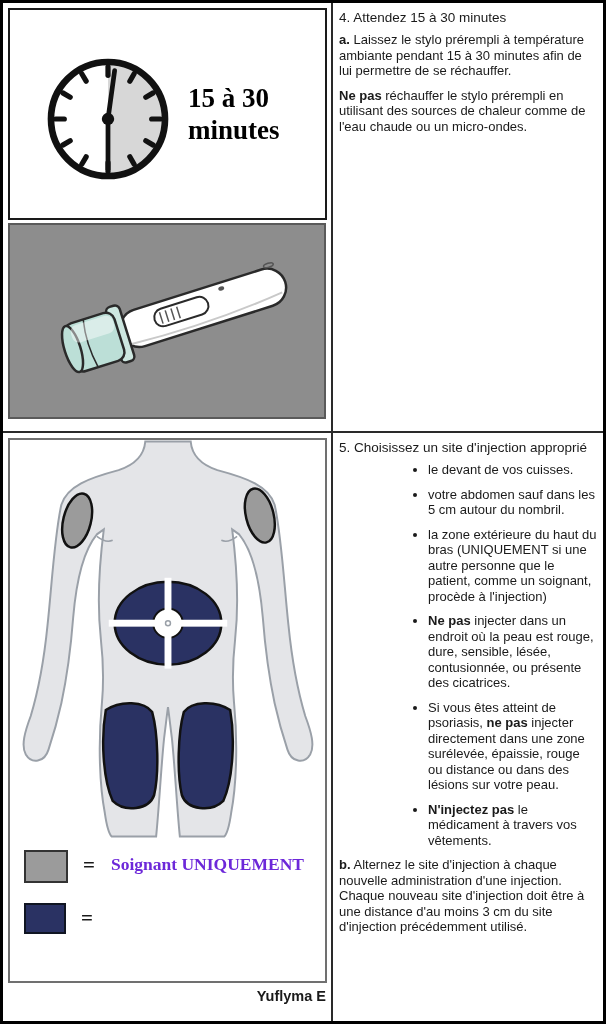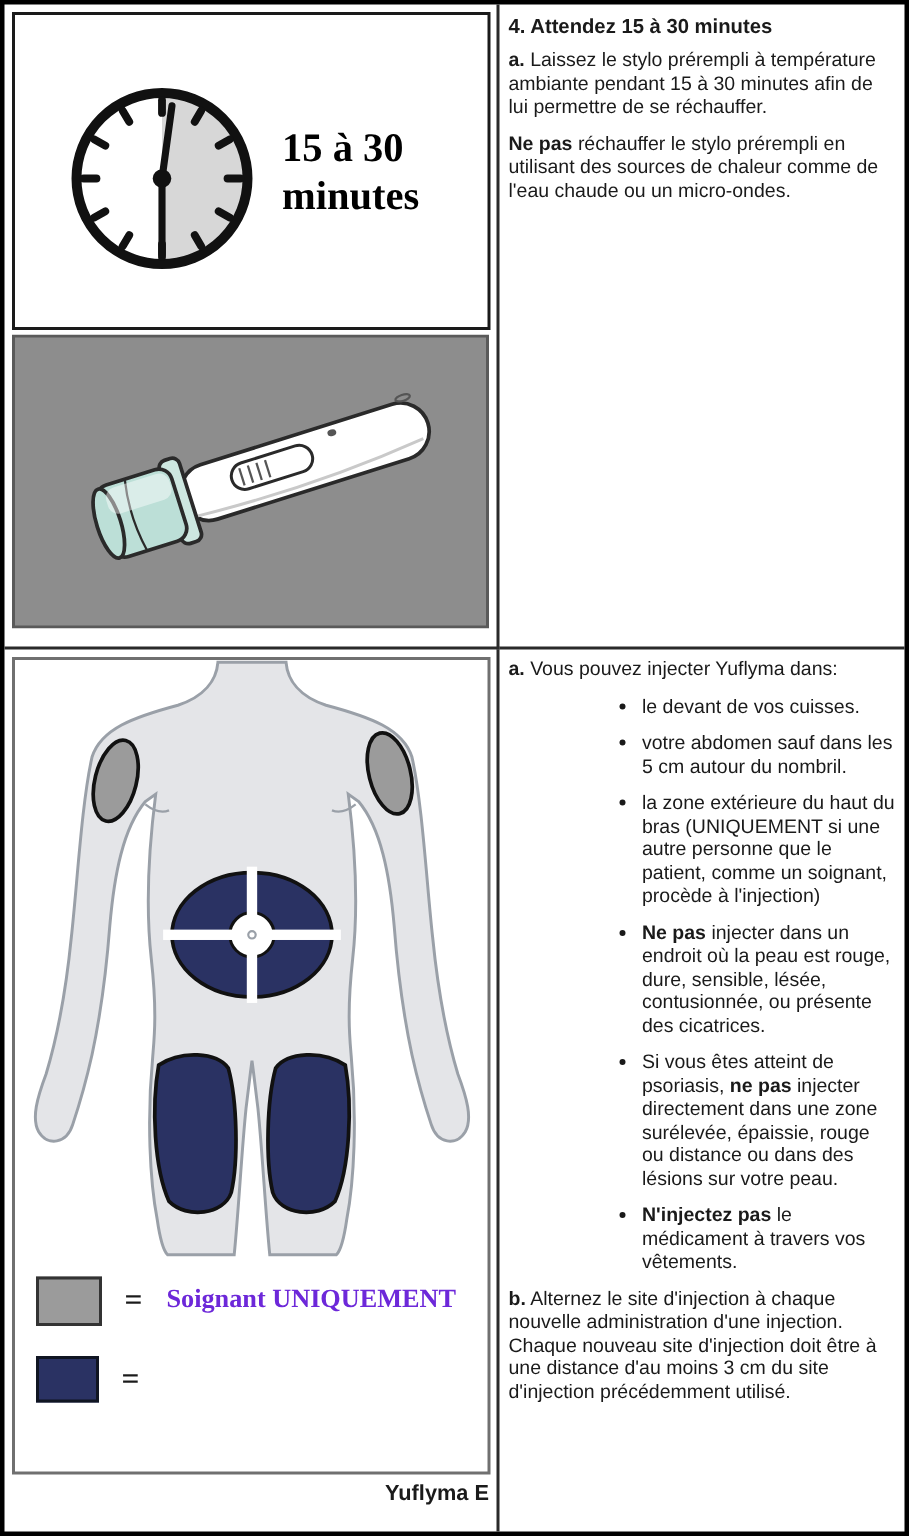--- a/index.html
+++ b/index.html
@@ -4,21 +4,21 @@
 <style>
   html,body{margin:0;padding:0;background:#fff;}
   body{font-family:"Liberation Sans",sans-serif;color:#1a1a1a;}
   .page{width:606px;height:1024px;box-sizing:border-box;border:3px solid #000;
         display:grid;grid-template-columns:330px 1fr;grid-template-rows:430px 1fr;background:#fff;}
   .cell{box-sizing:border-box;overflow:hidden;}
   .c-l{border-right:2px solid #2a2a2a;}
   .r-t{border-bottom:2px solid #2a2a2a;}
   .figcell{padding:5px 4px 0 5px;}
   .textcell{padding:5px 5px 0 6px;font-size:13px;line-height:15.5px;}
-  .step-title{font-weight:bold;font-size:13.5px;line-height:16px;margin:2px 0 6px 0;}
+  .step-title{font-weight:normal;font-size:13.5px;line-height:16px;margin:2px 0 6px 0;}
   .para{margin:0 0 9px 0;}
   .b{font-weight:bold;}
   ul.sites{list-style:disc;margin:4px 0 9px 0;padding-left:52px;}
   ul.sites li{margin-bottom:9px;padding-right:1px;margin-left:37px;}
   
   .clockbox{box-sizing:border-box;border:2px solid #1a1a1a;height:212px;background:#fff;
             display:flex;align-items:center;}
   .clocksvg{margin:10px 4px 0 22px;flex:0 0 auto;}
   .clocktext{font-family:"Liberation Serif",serif;font-weight:bold;font-size:27px;line-height:32px;color:#000;}
   .penbox{margin-top:3px;height:196px;}
@@ -160,21 +160,21 @@
       </div>
       <div class="legendrow second">
         <div class="swatch navy"></div>
         <div class="leg-eq">=</div>
       </div>
     </div>
     <div class="figlabel">Yuflyma E</div>
   </div>
 
   <div class="cell textcell">
-    <p class="para"><span class="b">a.</span><span> Vous pouvez injecter Yuflyma dans:</span></p>
+    <div class="step-title">5. Choisissez un site d'injection approprié</div>
     <ul class="sites">
       <li><span>le devant de vos cuisses.</span></li>
       <li><span>votre abdomen sauf dans les 5 cm autour du nombril.</span></li>
       <li><span>la zone extérieure du haut du bras (UNIQUEMENT si une autre personne que le patient, comme un soignant, procède à l'injection)</span></li>
       <li><span class="b">Ne pas</span><span> injecter dans un endroit où la peau est rouge, dure, sensible, lésée, contusionnée, ou présente des cicatrices.</span></li>
       <li><span>Si vous êtes atteint de psoriasis, </span><span class="b">ne pas</span><span> injecter directement dans une zone surélevée, épaissie, rouge ou distance ou dans des lésions sur votre peau.</span></li>
       <li><span class="b">N'injectez pas</span><span> le médicament à travers vos vêtements.</span></li>
     </ul>
     <p class="para"><span class="b">b.</span><span> Alternez le site d'injection à chaque nouvelle administration d'une injection. Chaque nouveau site d'injection doit être à une distance d'au moins 3 cm du site d'injection précédemment utilisé.</span></p>
   </div>

